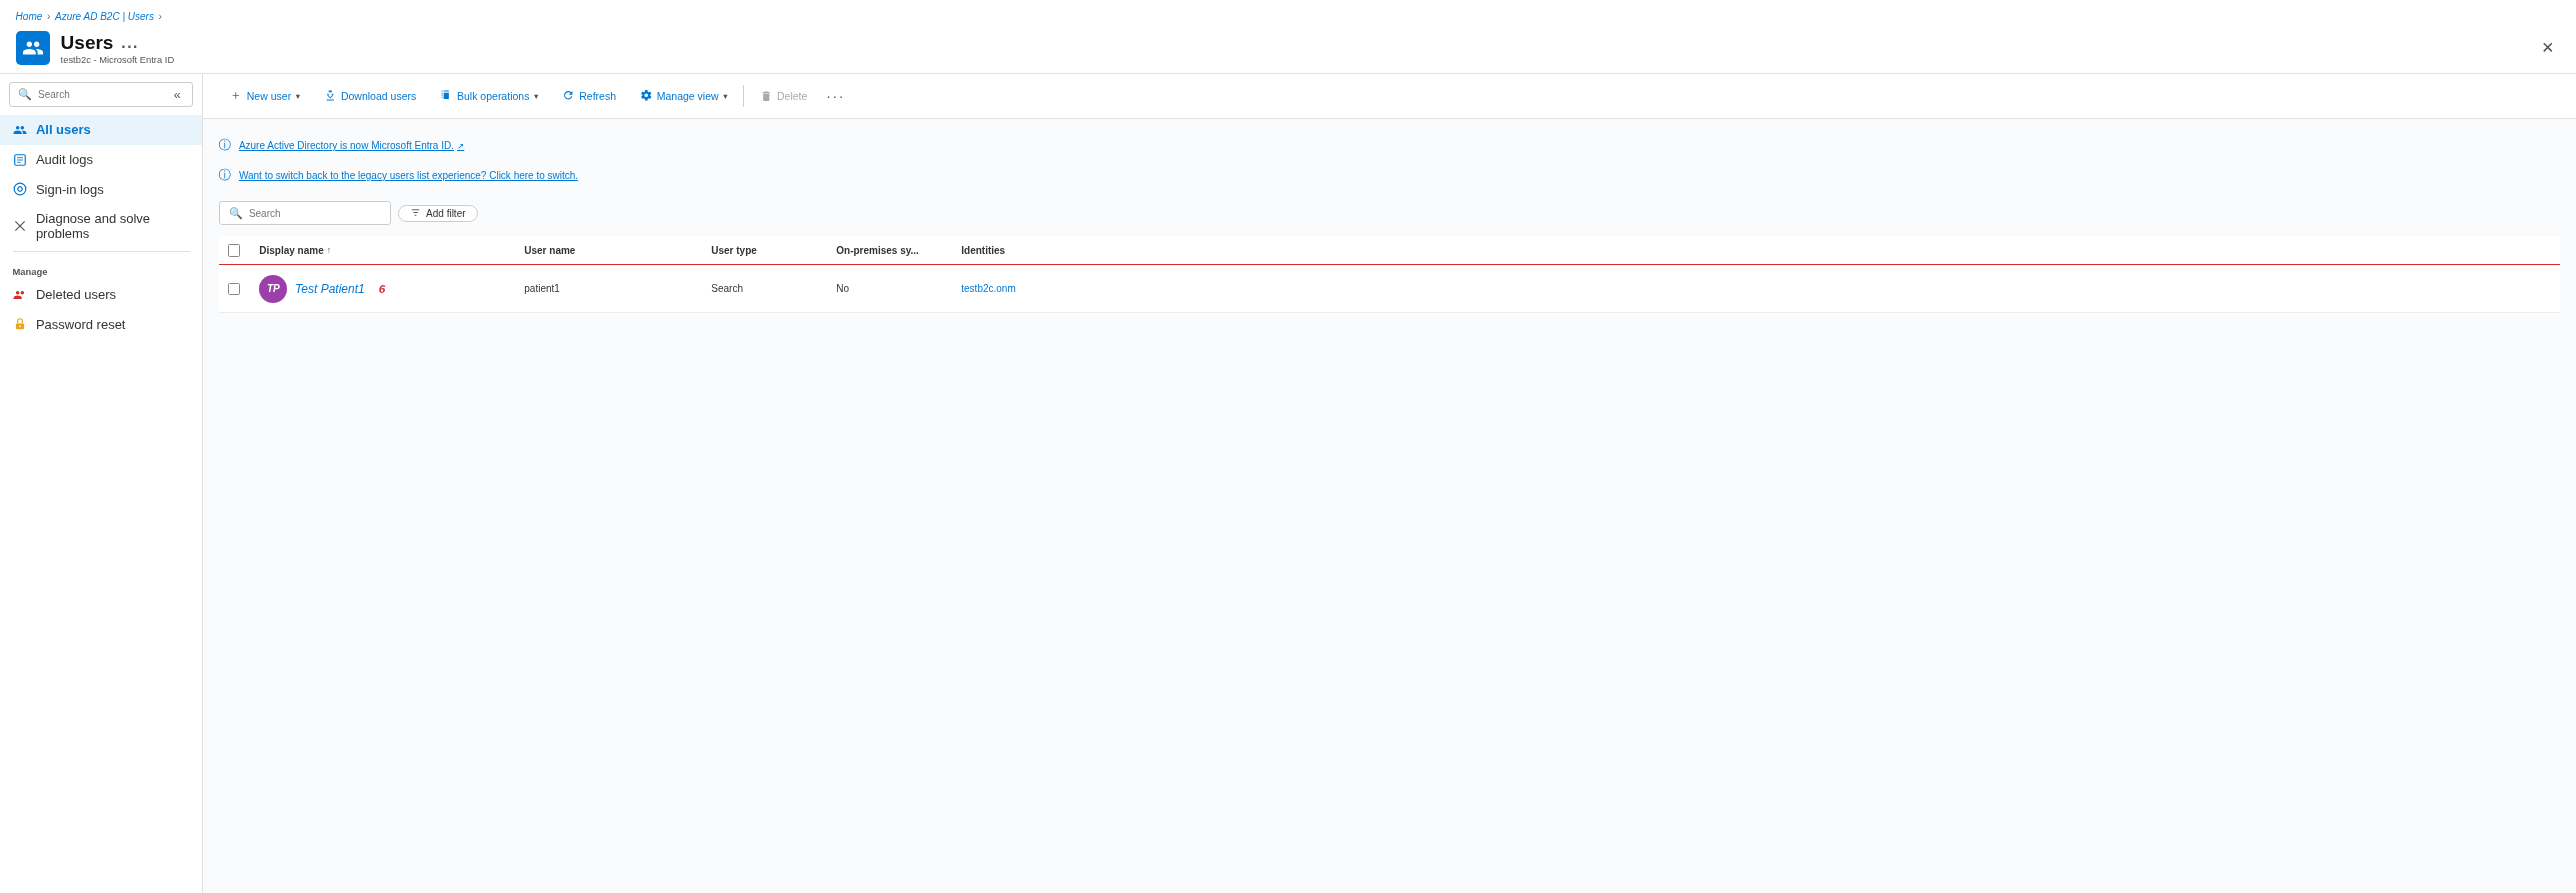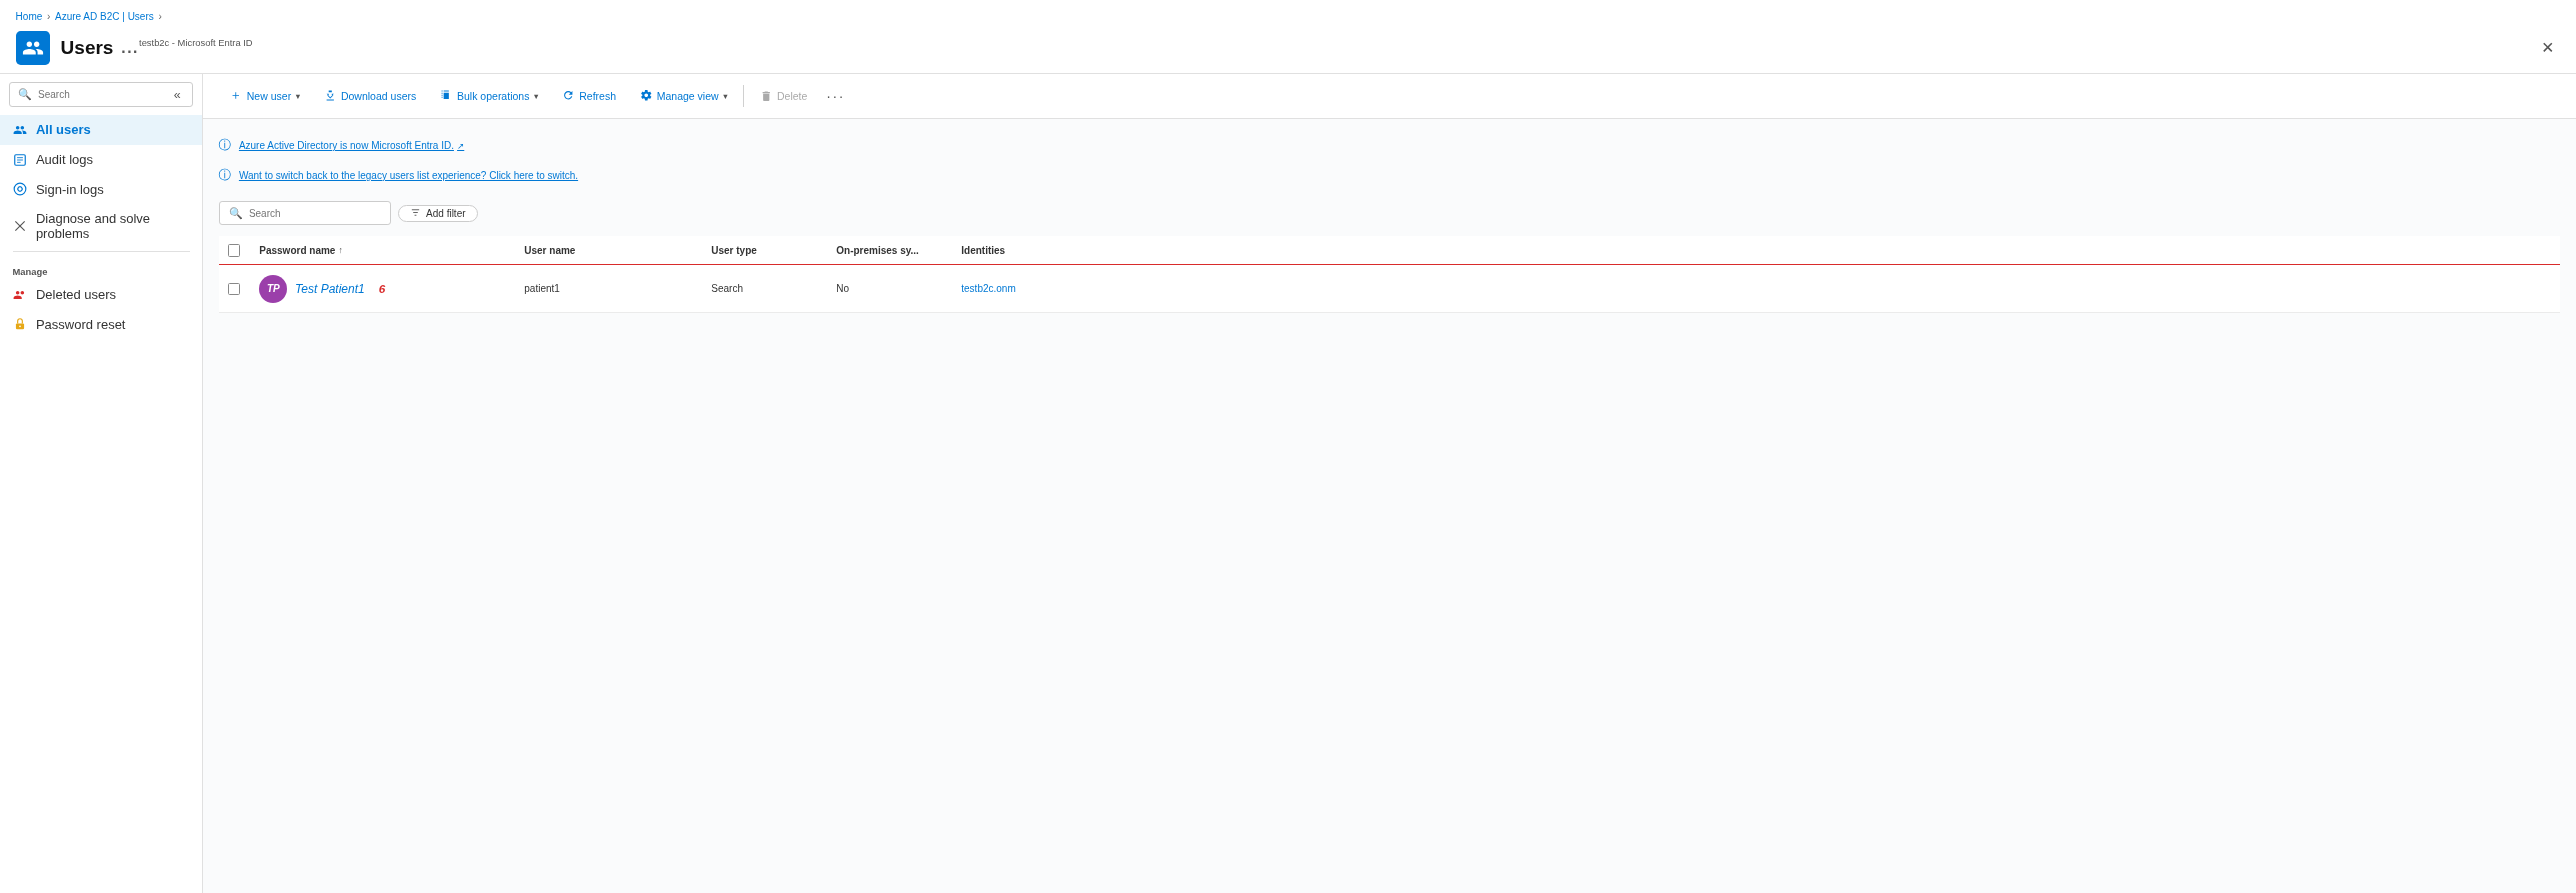--- a/index.html
+++ b/index.html
@@ -1,27 +1,27 @@
 <!DOCTYPE html>
 <html style="font-size:12.5px"><head>
   <meta charset="utf-8">
   <style>
     * { box-sizing: border-box; margin: 0; padding: 0; }
     body { font-family: 'Segoe UI', Arial, sans-serif; font-size: 11px; color: #333; background: #fff; display: flex; flex-direction: column; height: 100vh; overflow: hidden; }
 
     
     .breadcrumb { display: flex; align-items: center; gap: 4.7px; padding: 11px 15.6px 4.7px 15.6px; font-size: 10px; color: #0078d4; }
     .breadcrumb-sep { color: #666; font-size: 10px; }
-    .breadcrumb-link { color: #0078d4; cursor: pointer; text-decoration: none; }
+    .breadcrumb-link { color: #0078d4; cursor: pointer; text-decoration: none; font-style: italic; }
 
     
     .page-header { display: flex; align-items: center; padding: 4.7px 15.6px 7.8px 15.6px; gap: 11px; }
     .page-icon { width: 34px; height: 34px; background: #0078d4; border-radius: 4.7px; display: flex; align-items: center; justify-content: center; flex-shrink: 0; }
     .page-icon svg { width: 22px; height: 22px; fill: white; }
-    .page-title-block { display: flex; }
+    .page-title-block { display: flex; flex-direction: column; }
     .page-title { font-size: 19px; font-weight: 600; color: #111; display: flex; align-items: center; gap: 7.8px; }
     .page-title-dots { font-size: 15.6px; color: #555; cursor: pointer; letter-spacing: 1.6px; }
     .page-subtitle { font-size: 9.4px; color: #555; margin-top: 0; }
     .close-btn { margin-left: auto; font-size: 15.6px; color: #555; cursor: pointer; padding: 3.1px 6.2px; }
 
     
     .main-layout { display: flex; flex: 1; overflow: hidden; border-top: 0.8px solid #e0e0e0; }
 
     
     .sidebar { width: 203px; min-width: 203px; background: #fff; border-right: 0.8px solid #e0e0e0; display: flex; flex-direction: column; overflow-y: auto; }
@@ -282,21 +282,21 @@
 
       <div class="table-wrapper">
         <table class="data-table">
           <thead>
             <tr>
               <th class="col-check">
                 <div class="checkbox"></div>
               </th>
               <th class="col-display">
                 <div class="th-sort">
-                  <span>Password name</span>
+                  <span>Display name</span>
                   <span class="sort-icon">↑</span>
                 </div>
               </th>
               <th class="col-username">
                 <span>User name</span>
               </th>
               <th class="col-usertype">
                 <span>User type</span>
               </th>
               <th class="col-onprem">

